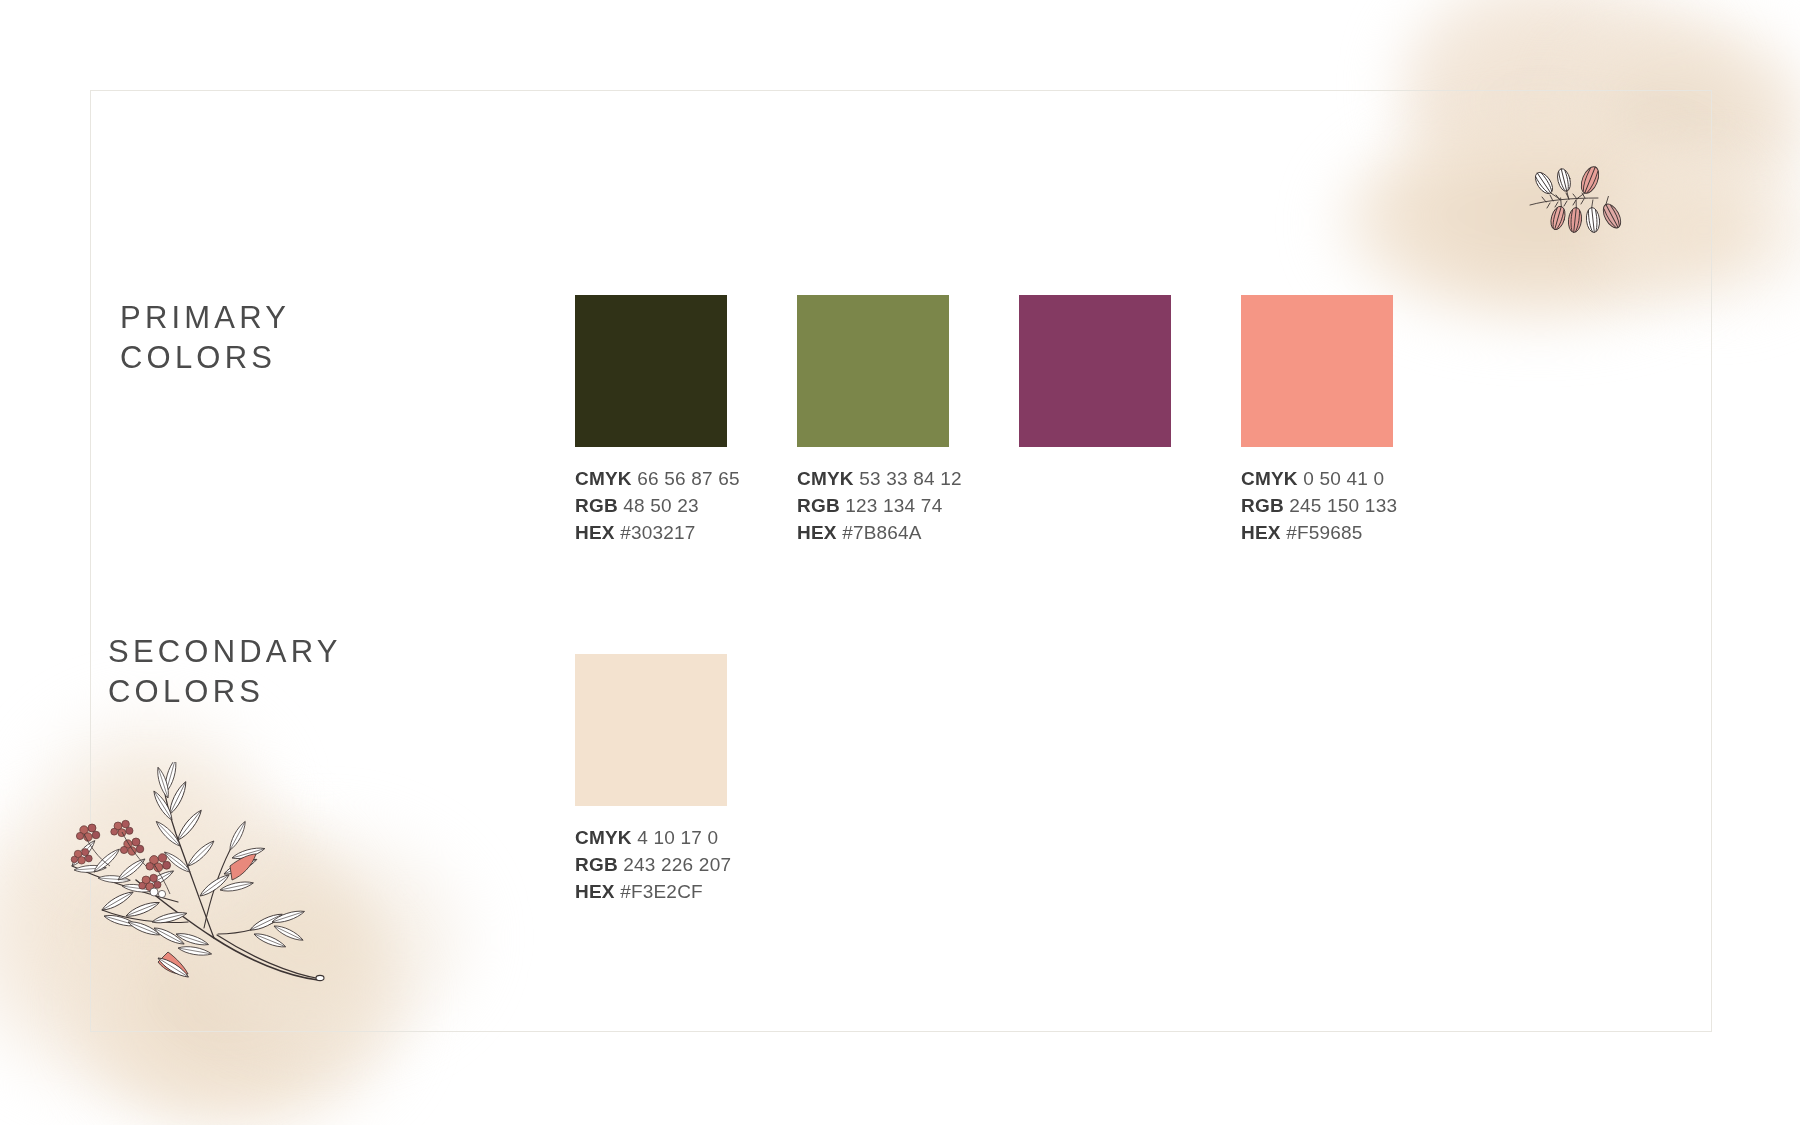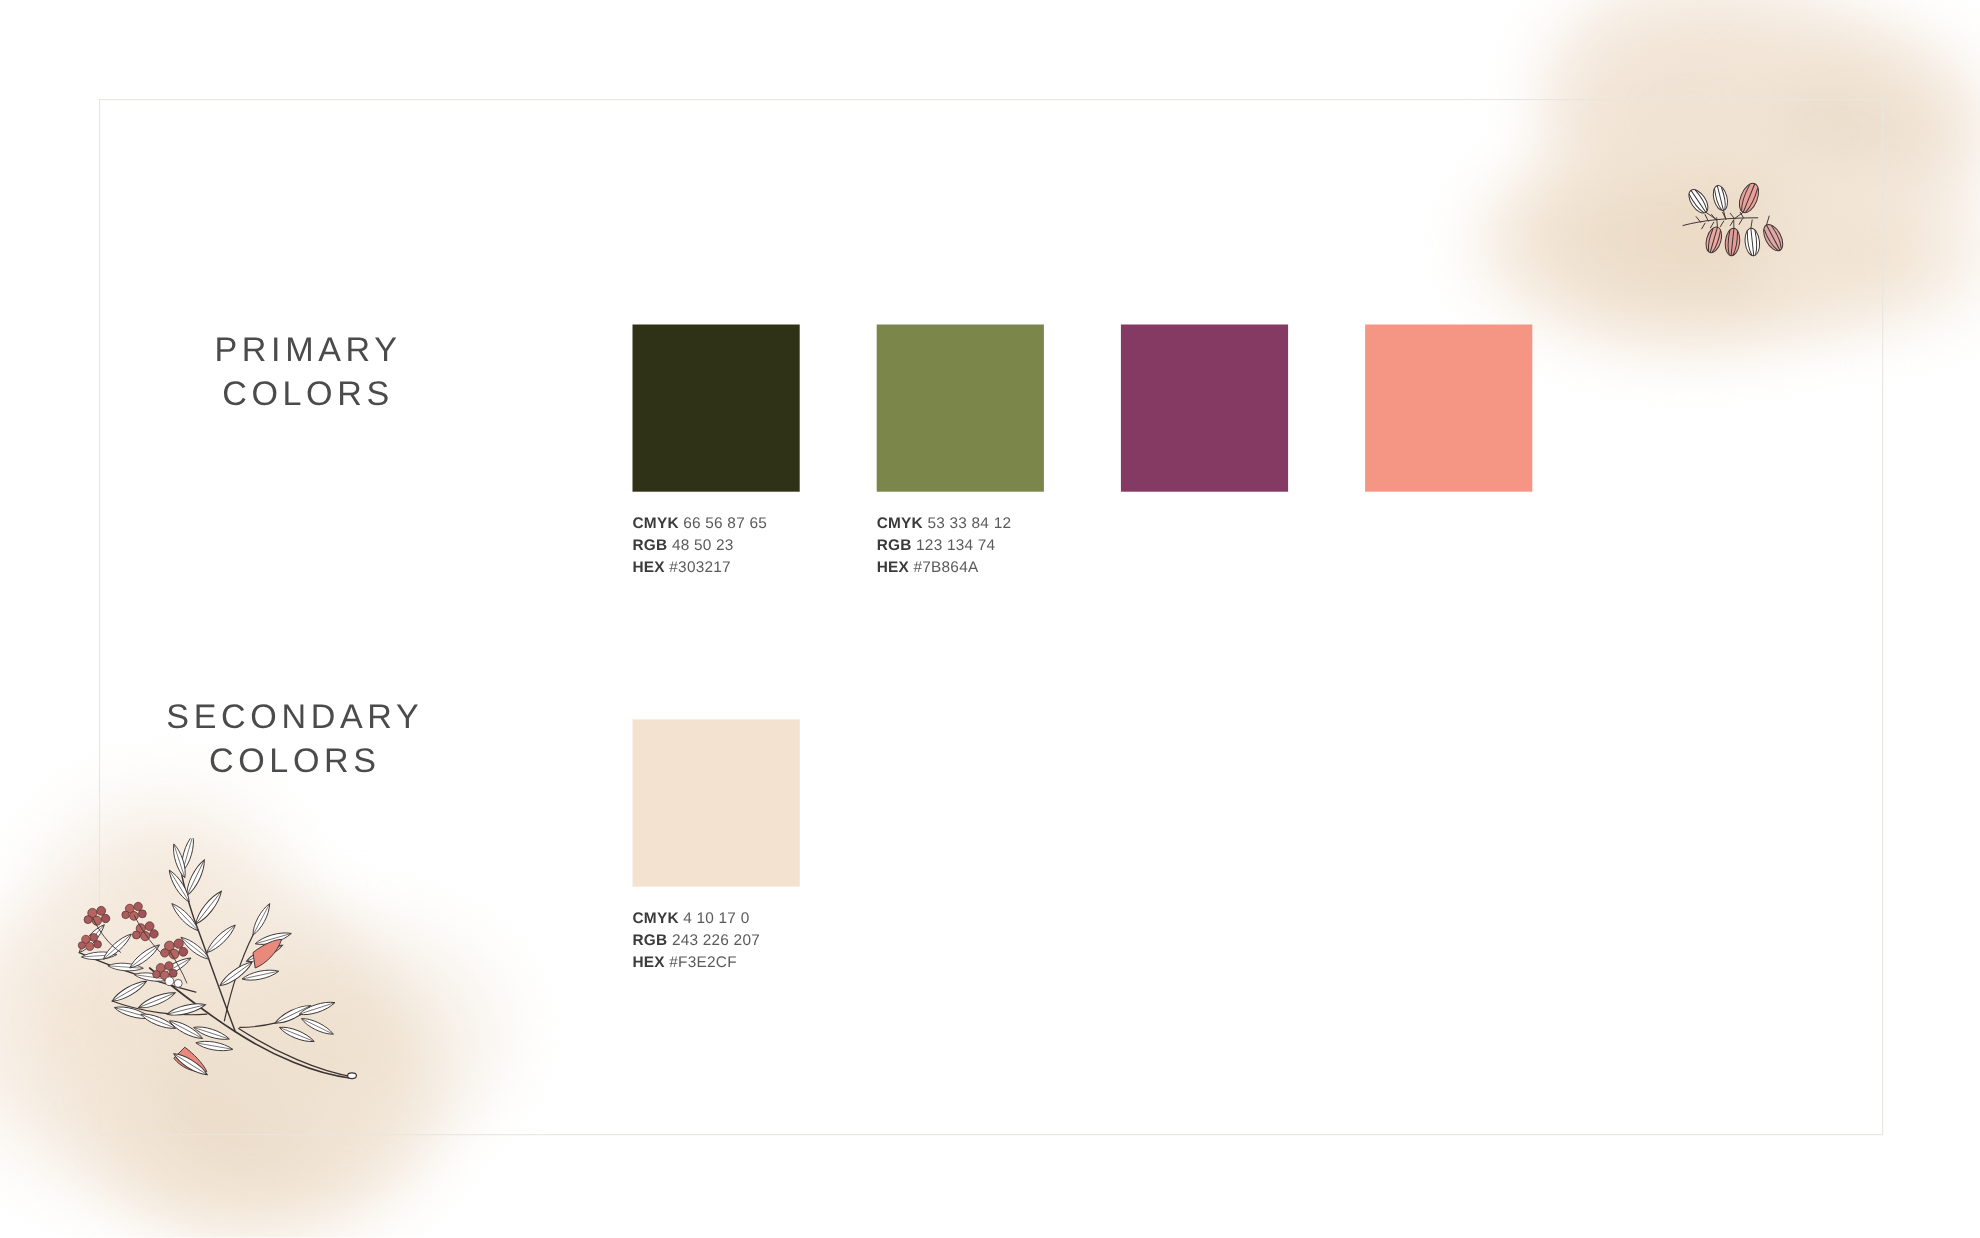--- a/index.html
+++ b/index.html
@@ -94,21 +94,21 @@
     left: 1520px;
     top: 158px;
     width: 120px;
     height: 80px;
     pointer-events: none;
   }
 
   
   .section-title {
     position: absolute;
-    text-align: center;
+    text-align: left;
     font-size: 31px;
     font-weight: 300;
     letter-spacing: 4.2px;
     line-height: 1.28;
     color: #4b4b4b;
     white-space: pre-line;
   }
   #primary-title  { left: 120px; top: 298px; width: 320px; }
   #secondary-title{ left: 108px; top: 632px; width: 320px; }
 
@@ -121,21 +121,21 @@
     top: 0;
     width: 152px;
   }
   .swatch-chip {
     width: 152px;
     height: 152px;
     display: block;
   }
   .swatch-specs {
     margin-top: 19px;
-    font-size: 14px;
+    font-size: 19px;
     line-height: 1.42;
     color: #4a4a4a;
     white-space: nowrap;
   }
   .spec-line { display: block; }
   .spec-key {
     font-weight: bold;
     color: #3b3b3b;
     letter-spacing: 0.2px;
   }
@@ -338,20 +338,25 @@
         <span class="spec-line"><span class="spec-key">CMYK</span><span class="spec-val"> 53 33 84 12</span></span>
         <span class="spec-line"><span class="spec-key">RGB</span><span class="spec-val"> 123 134 74</span></span>
         <span class="spec-line"><span class="spec-key">HEX</span><span class="spec-val"> #7B864A</span></span>
       </div>
     </div>
     <div class="swatch-item" style="left: 444px;">
       <div class="swatch-chip" style="background: rgb(132, 58, 98);"></div>
     </div>
     <div class="swatch-item" style="left: 666px;">
       <div class="swatch-chip" style="background: rgb(245, 150, 133);"></div>
+      <div class="swatch-specs">
+        <span class="spec-line"><span class="spec-key">CMYK</span><span class="spec-val"> 0 50 41 0</span></span>
+        <span class="spec-line"><span class="spec-key">RGB</span><span class="spec-val"> 245 150 133</span></span>
+        <span class="spec-line"><span class="spec-key">HEX</span><span class="spec-val"> #F59685</span></span>
+      </div>
     </div>
   </div>
 
 <div class="swatch-group" id="secondary-swatches">
     <div class="swatch-item" style="left: 0px; margin-top: 24px;">
       <div class="swatch-chip" style="background: rgb(243, 226, 207);"></div>
       <div class="swatch-specs">
         <span class="spec-line"><span class="spec-key">CMYK</span><span class="spec-val"> 4 10 17 0</span></span>
         <span class="spec-line"><span class="spec-key">RGB</span><span class="spec-val"> 243 226 207</span></span>
         <span class="spec-line"><span class="spec-key">HEX</span><span class="spec-val"> #F3E2CF</span></span>

